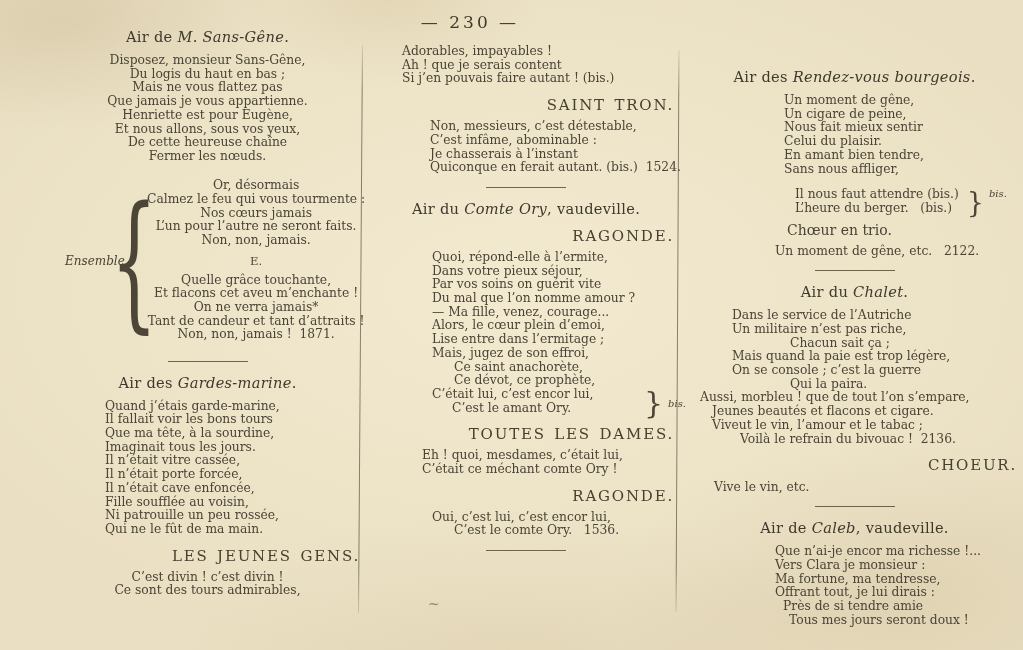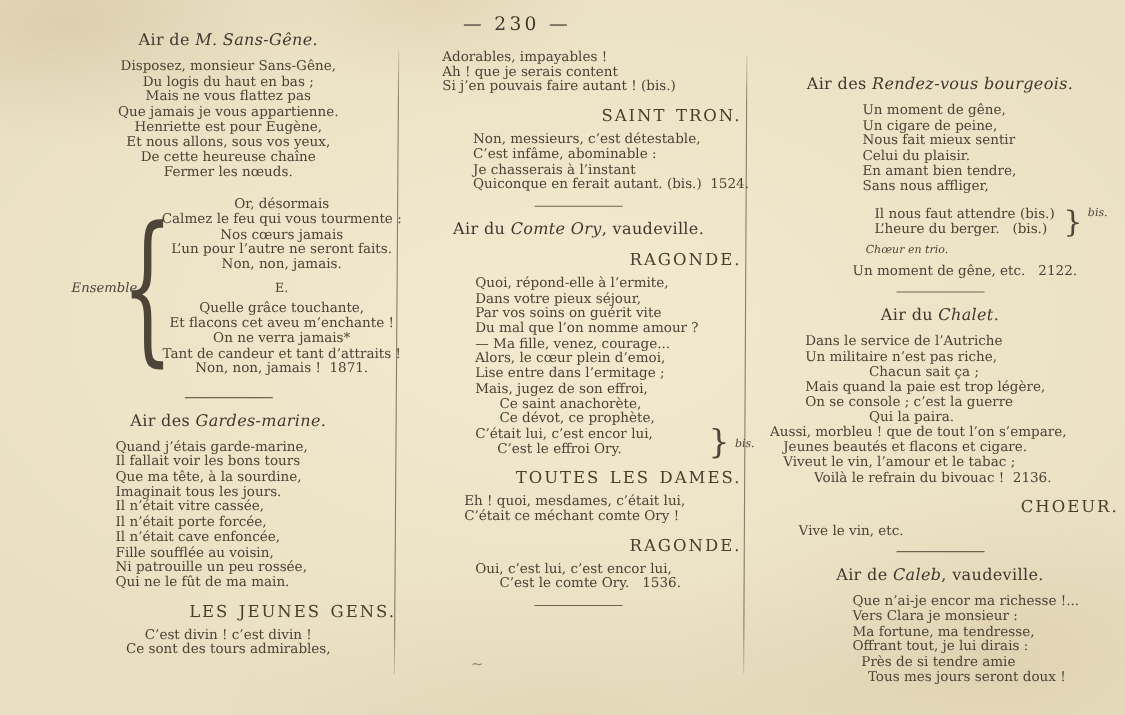--- a/index.html
+++ b/index.html
@@ -37,26 +37,26 @@
     transform:scaleX(0.5);color:#4d4638;}
   .ens-body{flex:1;}
   .ens-body .stanza{margin:0;}
   .espeaker{font-size:11.5px;text-align:center;margin:6px 0;}
   .rel{position:relative;}
   .bis-abs{position:absolute;left:212px;bottom:-3px;display:flex;align-items:center;}
   .brace-sm{font-size:30px;line-height:30px;color:#4d4638;}
   .bis-label{font-style:italic;font-size:10px;margin-left:5px;}
   .bis-row{display:flex;align-items:flex-start;margin:12px 0 4px 103px;}
   .bis-row .brace-sm{font-size:27px;margin-left:8px;}
-  .ml18{margin-left:34px}.ml44{margin-left:44px}.ml50{margin-left:50px}
+  .ml18{margin-left:22px}.ml44{margin-left:44px}.ml50{margin-left:50px}
   .ml52{margin-left:52px}.ml54{margin-left:54px}.ml83{margin-left:83px}.ml108{margin-left:92px}
   .pl8{padding-left:8px}.pl14{padding-left:14px}.pl20{padding-left:20px}
   .pl22{padding-left:22px}.pl58{padding-left:58px}
   .neg32{margin-left:-32px}.neg20{margin-left:-20px}
-  .trio{font-style:italic;font-size:10px;margin:4px 0 6px 95px;}
+  .trio{font-size:14px;margin:4px 0 6px 95px;}
   .etcline{font-size:12.3px;line-height:14px;}
   .ink{position:absolute;left:428px;top:596px;font-size:14px;color:rgba(74,68,55,0.55);}
 </style>
 </head>
 <body>
 
 <div class="page">
 
   <div class="pagenum">— 230 —</div>
   <div class="vrule vr1"></div>
@@ -137,21 +137,21 @@
       <div class="vl">Dans votre pieux séjour,</div>
       <div class="vl">Par vos soins on guérit vite</div>
       <div class="vl">Du mal que l’on nomme amour ?</div>
       <div class="vl">— Ma fille, venez, courage...</div>
       <div class="vl">Alors, le cœur plein d’emoi,</div>
       <div class="vl">Lise entre dans l’ermitage ;</div>
       <div class="vl">Mais, jugez de son effroi,</div>
       <div class="vl pl22">Ce saint anachorète,</div>
       <div class="vl pl22">Ce dévot, ce prophète,</div>
       <div class="vl">C’était lui, c’est encor lui,</div>
-      <div class="vl pl20">C’est le effroi Ory.</div>
+      <div class="vl pl20">C’est le amant Ory.</div>
       <div class="bis-abs">
         <span class="brace-sm">}</span>
         <span class="bis-label">bis.</span>
       </div>
     </div>
     <div class="speaker">TOUTES LES DAMES.</div>
     <div class="stanza ml44">
       <div class="vl">Eh ! quoi, mesdames, c’était lui,</div>
       <div class="vl">C’était ce méchant comte Ory !</div>
     </div>

